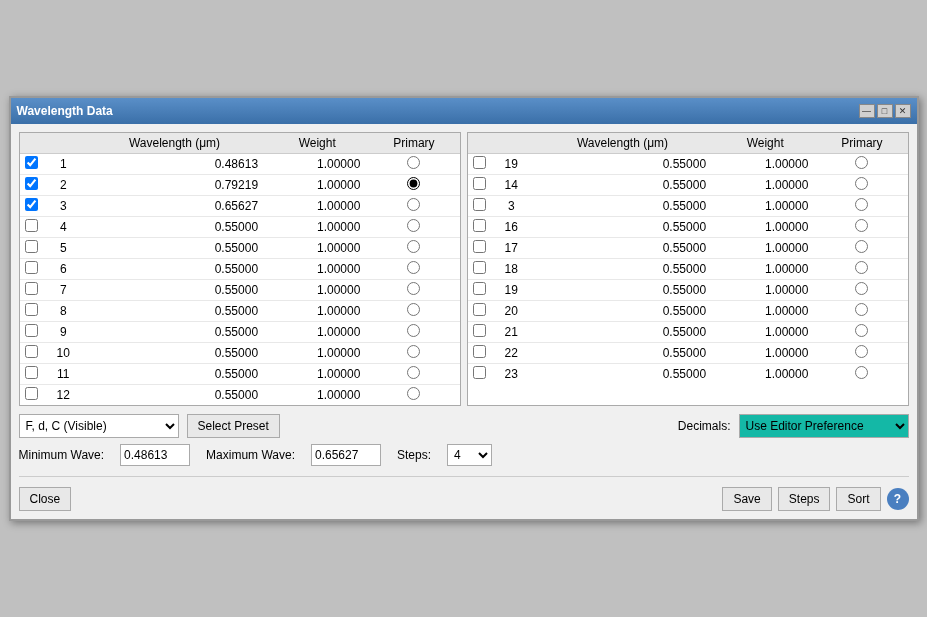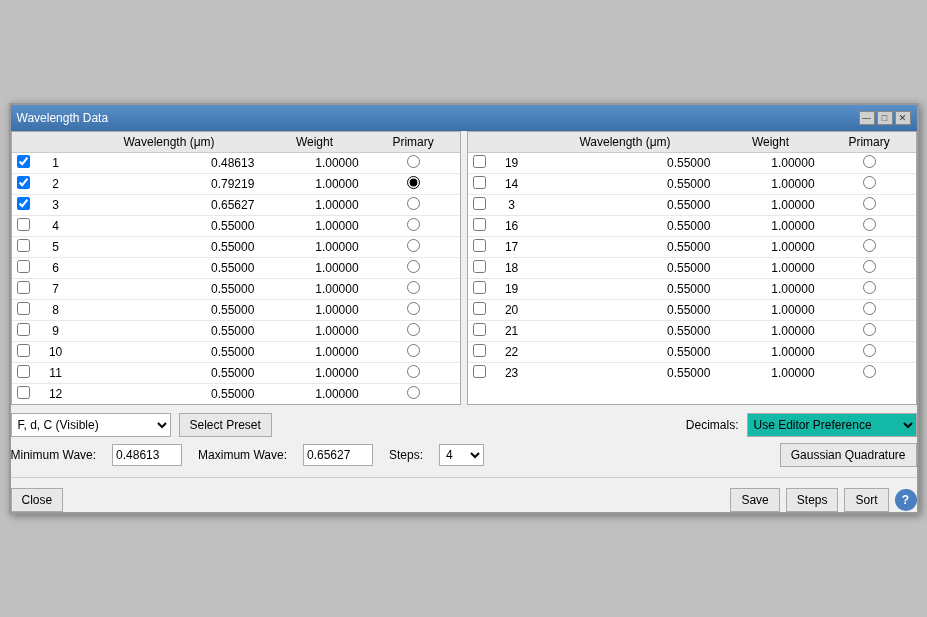--- a/index.html
+++ b/index.html
@@ -24,39 +24,40 @@
       color: white;
       padding: 4px 6px;
       display: flex;
       align-items: center;
       justify-content: space-between;
       height: 26px;
       user-select: none;
     }
     .title-bar-title {
       font-size: 12px;
-      font-weight: normal;
+      font-weight: bold;
     }
     .title-bar-controls {
       display: flex;
       gap: 2px;
     }
     .title-btn {
       width: 16px;
       height: 14px;
       background: #d0d0d0;
       border: 1px solid #888;
       font-size: 9px;
       display: flex;
       align-items: center;
       justify-content: center;
       cursor: pointer;
       color: #333;
     }
     .window-body {
+      padding: 8px;
       background: #f0f0f0;
     }
     .tables-row {
       display: flex;
       gap: 6px;
       margin-bottom: 8px;
     }
     .table-container {
       flex: 1;
       border: 1px solid #aaa;
@@ -525,21 +526,20 @@
         <span class="field-label">Minimum Wave:</span>
         <input type="text" class="text-input" value="0.48613" style="">
         <span class="field-label">Maximum Wave:</span>
         <input type="text" class="text-input" value="0.65627" style="">
         <span class="field-label">Steps:</span>
         <select class="steps-select">
           <option>1</option><option>2</option><option>3</option><option selected="">4</option>
           <option>5</option><option>6</option><option>7</option><option>8</option>
         </select>
         <div class="spacer"></div>
-        <button class="btn">Gaussian Quadrature</button>
       </div>
       <div class="divider"></div>
       <div class="row3">
         <button class="btn">Close</button>
         <div class="spacer"></div>
         <button class="btn">Save</button>
         <button class="btn">Steps</button>
         <button class="btn">Sort</button>
         <button class="help-btn">?</button>
       </div>

